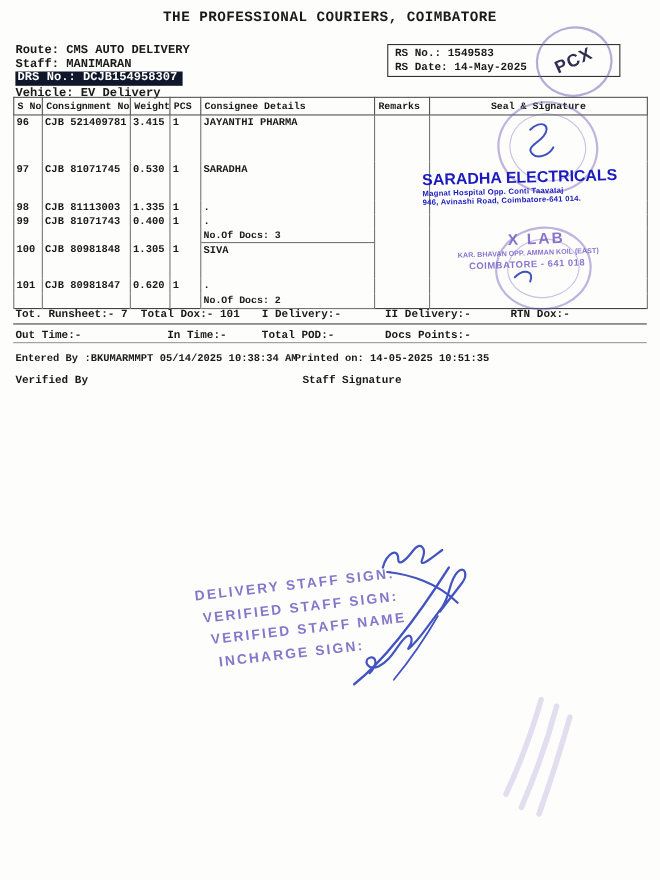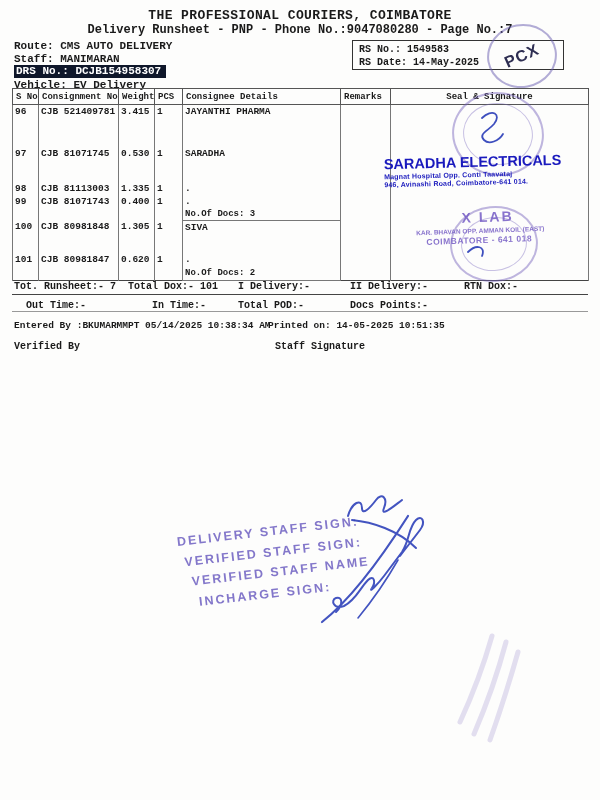--- a/index.html
+++ b/index.html
@@ -39,21 +39,21 @@
   tbody tr:nth-child(7){height:14px;} tbody tr:nth-child(8){height:13px;}
   td.docs-cell { border-bottom:1px solid #777; font-size:9px; }
 
   .totals-strip { position:absolute; left:12px; top:278px; width:576px; height:16px;
     border-bottom:1.5px solid #444; font-size:10px; font-weight:bold; z-index:1;text-decoration:underline; }
   .totals-strip span, .times-line span, .entered-line span, .verified-line span
     { position:absolute; top:3px; white-space:pre; }
   .t1{left:2px;} .t2{left:116px;} .t3{left:226px;} .t4{left:338px;} .t5{left:452px;}
   .times-line { position:absolute; left:12px; top:297px; width:576px; height:14px;
     border-bottom:1px solid #999; font-size:10px; font-weight:bold; }
-  .x1{left:14px;font-family:Liberation Mono, monospace;} .x2{left:116px;margin-left:24px;} .x3{left:226px;} .x4{left:338px;}
+  .x1{left:2px;font-family:Liberation Mono, monospace;} .x2{left:116px;margin-left:24px;} .x3{left:226px;} .x4{left:338px;}
   .entered-line { position:absolute; left:12px; top:317px; width:576px; height:14px;
     font-size:9.5px; font-weight:bold; }
   .e1{left:2px;} .e2{left:256px;}
   .verified-line { position:absolute; left:12px; top:338px; width:576px; height:14px;
     font-size:10px; font-weight:bold; }
   .v1{left:2px;} .v2{left:263px;}
 
   .seal-circle { position:absolute; border-radius:50%; z-index:2;
     border:2px solid rgba(112,94,186,0.45); }
   .seal-circle .inner-ring { position:absolute; inset:9px; border-radius:50%;
@@ -79,21 +79,20 @@
     letter-spacing:2px; color:rgba(118,104,196,0.9); line-height:20.5px; white-space:pre; }
 
   .ink-layer { position:absolute; left:0; top:0; z-index:5; pointer-events:none; }
 </style>
 </head>
 <body>
 
 <div class="page">
 
   <div class="doc-title">THE PROFESSIONAL COURIERS, COIMBATORE</div>
-  <div class="doc-subtitle">Delivery Runsheet - PNP - Phone No.:9047080280 - Page No.:7</div>
 
   <div class="meta-line m-route">Route: CMS AUTO DELIVERY</div>
   <div class="meta-line m-staff">Staff: MANIMARAN</div>
   <div class="meta-line m-drs">DRS No.: DCJB154958307</div>
   <div class="meta-line m-vehicle">Vehicle: EV Delivery</div>
 
   <div class="rs-box">
     <div>RS No.: 1549583</div>
     <div>RS Date: 14-May-2025</div>
   </div>

